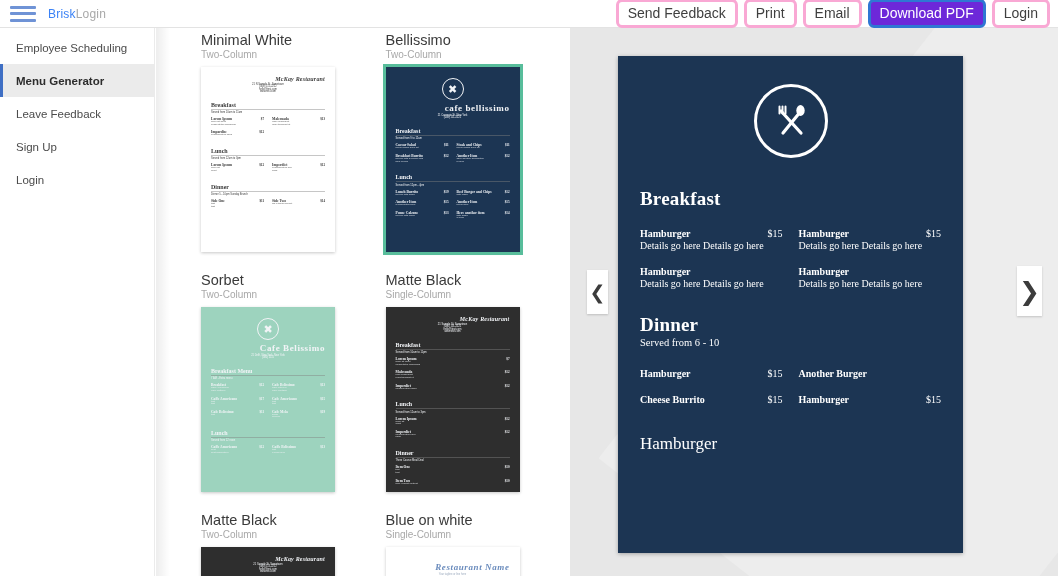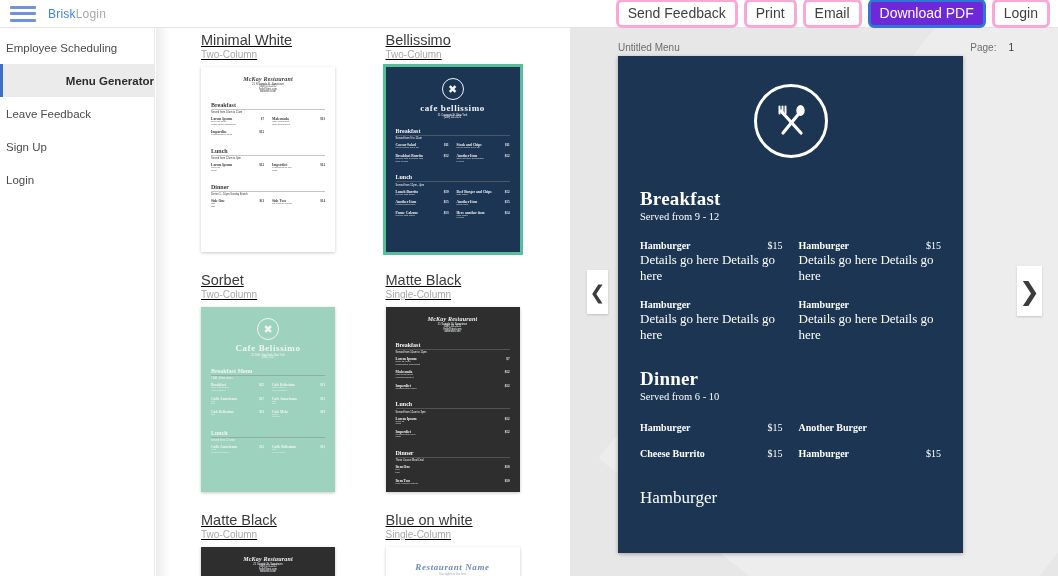--- a/index.html
+++ b/index.html
@@ -35,60 +35,60 @@
   }
   .tbtn.primary { background: #6d28d9; border-color: #2f77d3; color: #fff; }
 
   
   .sidebar {
     position: absolute; top: 28px; left: 0; width: 155px; height: 548px;
     background: #fff; border-right: 1px solid #ebebeb;
   }
   .navitem {
     height: 33px; display: flex; align-items: center;
-    padding-left: 3px; font-size: 11.5px; color: #4b4b4b;
+    padding-left: 13px; font-size: 11.5px; color: #4b4b4b;
     border-left: 3px solid transparent; cursor: pointer;
   }
   .navitem.active {
-    background: #ebebeb; border-left-color: #3f6fc4; color: #2d2d2d; font-weight: bold; justify-content: flex-end;
+    background: #ebebeb; border-left-color: #3f6fc4; color: #2d2d2d; font-weight: bold;
   }
 
   
   .listcol {
     position: absolute; top: 28px; left: 156px; width: 414px; height: 548px;
     background: #fff; overflow: hidden;
   }
   .list-shadow {
     position: absolute; top: 28px; left: 156px; width: 14px; height: 548px;
     background: linear-gradient(to right, rgba(0,0,0,.07), rgba(0,0,0,0));
     pointer-events: none;
   }
   .trow { display: flex; padding-left: 45px; }
-  .tcard { width: 185px; text-decoration: underline; }
+  .tcard { width: 185px; }
   .tcard .tname { font-size: 14.5px; color: #3a3a3a; margin-bottom: 1px; }
   .tcard .tsub { font-size: 10px; color: #a8a8a8; margin-bottom: 7px; }
   .thumb {
     width: 134px; height: 185px; position: relative;
     box-shadow: 0 1px 3px rgba(0,0,0,.22);
     overflow: hidden;
   }
   .thumb.selected { outline: 3px solid #58bd9b; outline-offset: 0; }
 
   
   .th-inner { position: absolute; inset: 0; padding: 9px 10px; }
   .th-white { background: #fff; }
   .th-navy  { background: #1c3553; }
   .th-mint  { background: #9dd3be; }
   .th-black { background: #2e2e2e; }
   .th-blue  { background: #fff; }
 
   .th-head { text-align: center; margin-bottom: 8px; }
   .th-title {
     font-family: "Liberation Serif", serif; font-style: italic;
-    font-size: 6px; font-weight: bold; letter-spacing: .2px;
+    font-size: 6px; font-weight: bold; letter-spacing: .2px; text-align: right;
   }
   .th-title.lg { font-size: 9px; font-style: normal; letter-spacing: .6px; }
   .th-addr { font-size: 2.6px; line-height: 2.4px; margin-top: 2px; }
   .th-logo {
     width: 22px; height: 22px; border-radius: 50%;
     border: 1.4px solid currentColor; margin: 2px auto 3px;
     display: flex; align-items: center; justify-content: center;
     font-size: 11px; line-height: 1;
   }
   .th-sec {
@@ -139,21 +139,21 @@
     font-family: "Liberation Serif", serif; font-size: 19px; font-weight: bold;
     letter-spacing: .2px;
   }
   .sec-sub { font-family: "Liberation Serif", serif; font-size: 10.5px; margin-top: 1px; }
   .menu-grid { display: flex; gap: 16px; margin-top: 18px; }
   .menu-col { flex: 1; }
   .mrow { margin-bottom: 15px; }
   .mtop { display: flex; justify-content: space-between; align-items: baseline; }
   .mname { font-family: "Liberation Serif", serif; font-size: 10px; font-weight: bold; }
   .mprice { font-family: "Liberation Serif", serif; font-size: 10px; }
-  .mdesc { font-family: "Liberation Serif", serif; font-size: 13px; margin-top: 1px; }
+  .mdesc { font-family: "Liberation Serif", serif; font-size: 10px; margin-top: 1px; }
   .big-item {
     font-family: "Liberation Serif", serif; font-size: 17px; margin-top: 14px;
   }
 
   .navarrow {
     position: absolute; background: #fff; display: flex;
     align-items: center; justify-content: center; cursor: pointer;
     box-shadow: 0 1px 2px rgba(0,0,0,.18);
     color: #3c3c3c;
   }
@@ -590,44 +590,37 @@
           </div>
         </div>
       </div>
     </div>
   </div>
   <div class="list-shadow"></div>
 
   <div class="preview">
     <div class="diag"></div>
 
-    <div class="pv-header">
-      <div class="pv-title">Untitled Menu</div>
-      <div class="pv-page">
-        <span>Page:</span><span class="num">1</span>
-      </div>
-    </div>
 
     <div class="page">
       <div class="page-logo">
         <svg width="42" height="42" viewBox="0 0 42 42" aria-hidden="true">
           <g stroke="#ffffff" stroke-width="3.2" stroke-linecap="round">
             <line x1="11" y1="11" x2="31" y2="33"></line>
             <line x1="31" y1="11" x2="13" y2="33"></line>
           </g>
           <g fill="#ffffff">
             <path d="M9.5 6.5 v7 M12.5 6.5 v7 M15.5 6.5 v7" stroke="#ffffff" stroke-width="2" stroke-linecap="round"></path>
             <ellipse cx="30.5" cy="10.5" rx="4.2" ry="5.4"></ellipse>
           </g>
         </svg>
       </div>
 
       <div>
         <div class="sec-name">Breakfast</div>
-        <div class="sec-sub">Served from 9 - 12</div>
         <div class="menu-grid">
           <div class="menu-col">
             <div class="mrow">
               <div class="mtop">
                 <span class="mname">Hamburger</span>
                 <span class="mprice">$15</span>
               </div>
               <div class="mdesc">Details go here Details go here</div>
             </div>
             <div class="mrow">

